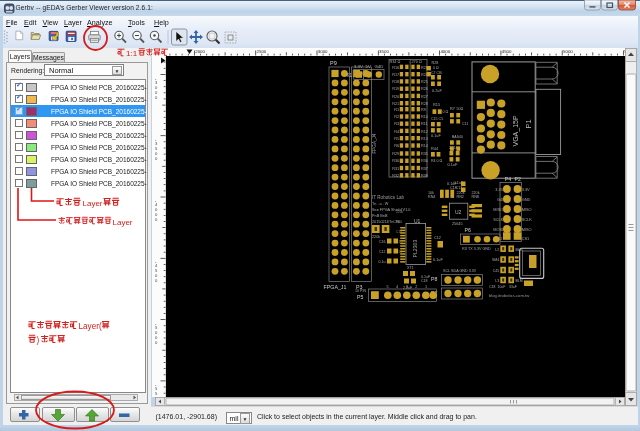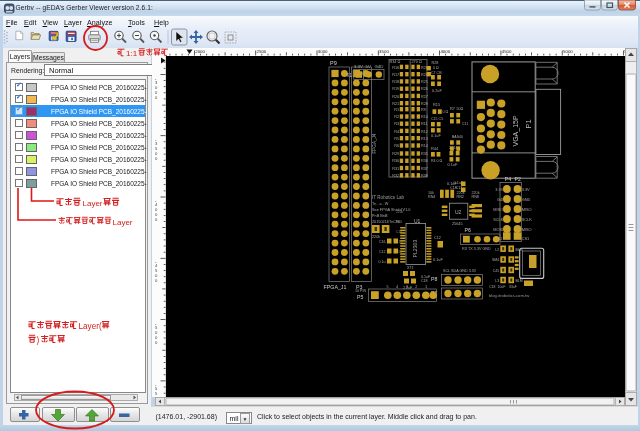--- a/index.html
+++ b/index.html
@@ -8,21 +8,21 @@
 #title{left:15.5px;top:4px;font-size:6.6px;color:#222;letter-spacing:0.1px}
 #menubar{left:2px;top:16px;width:636px;height:12px;background:linear-gradient(#f7fafd,#e9eff9)}
 .mi{position:absolute;top:17.5px;font-size:7.2px;color:#111}
 #toolbar{left:2px;top:28px;width:636px;height:20px;background:linear-gradient(#e9eff9,#dfe8f5 70%,#d5e1f1)}
 #panel{left:2px;top:48px;width:149px;height:377px;background:#f0f0f0}
 .tab{position:absolute;font-size:6.8px;color:#222;text-align:center;border:1px solid #9a9a9a;border-bottom:none;border-radius:2px 2px 0 0}
 #tab1{left:8px;top:50px;width:24px;height:12px;background:#fafafa;z-index:3;line-height:12px}
 #tab2{left:32px;top:51.5px;width:33px;height:10.5px;background:linear-gradient(#ececec,#d9d9d9);line-height:10px}
 #nb{left:6px;top:61.5px;width:142px;height:342px;background:#f2f2f2;border:1px solid #9a9a9a}
 #rlab{left:11px;top:67px;font-size:6.8px;color:#222}
-#combo{left:44px;top:63.5px;width:120px;height:12.5px;background:#fff;border:1px solid #808080;font-size:7.5px;color:#111}
+#combo{left:44px;top:63.5px;width:80px;height:12.5px;background:#fff;border:1px solid #808080;font-size:7.5px;color:#111}
 #combo span{position:absolute;left:4px;top:1.5px}
 #combobtn{position:absolute;right:1px;top:1px;width:10px;height:9.5px;background:linear-gradient(#fdfdfd,#dcdcdc);border:1px solid #9a9a9a;font-size:5px;color:#333;text-align:center;line-height:9px}
 #list{left:10px;top:79px;width:136px;height:314px;background:#fff;border:1px solid #888}
 .row{position:absolute;left:0;width:134px;height:12px}
 .cb{position:absolute;left:4px;top:2px;width:8px;height:8px;background:#fff;border:1px solid #777}
 .ck{position:absolute;left:0px;top:-3px;font-size:7px;color:#2b6fe0;font-weight:bold}
 .sw{position:absolute;left:15px;top:1.5px;width:10.5px;height:9px;border:1px solid #666}
 .lt{position:absolute;left:40px;top:3px;font-size:6.5px;color:#1a1a1a;white-space:nowrap}
 #lscroll{left:14px;top:394px;width:124px;height:7px;background:#e8e8e8;border:1px solid #aaa}
 #lthumb{position:absolute;left:6px;top:0px;width:90px;height:5px;background:linear-gradient(#fbfbfb,#dcdcdc);border:1px solid #999}

